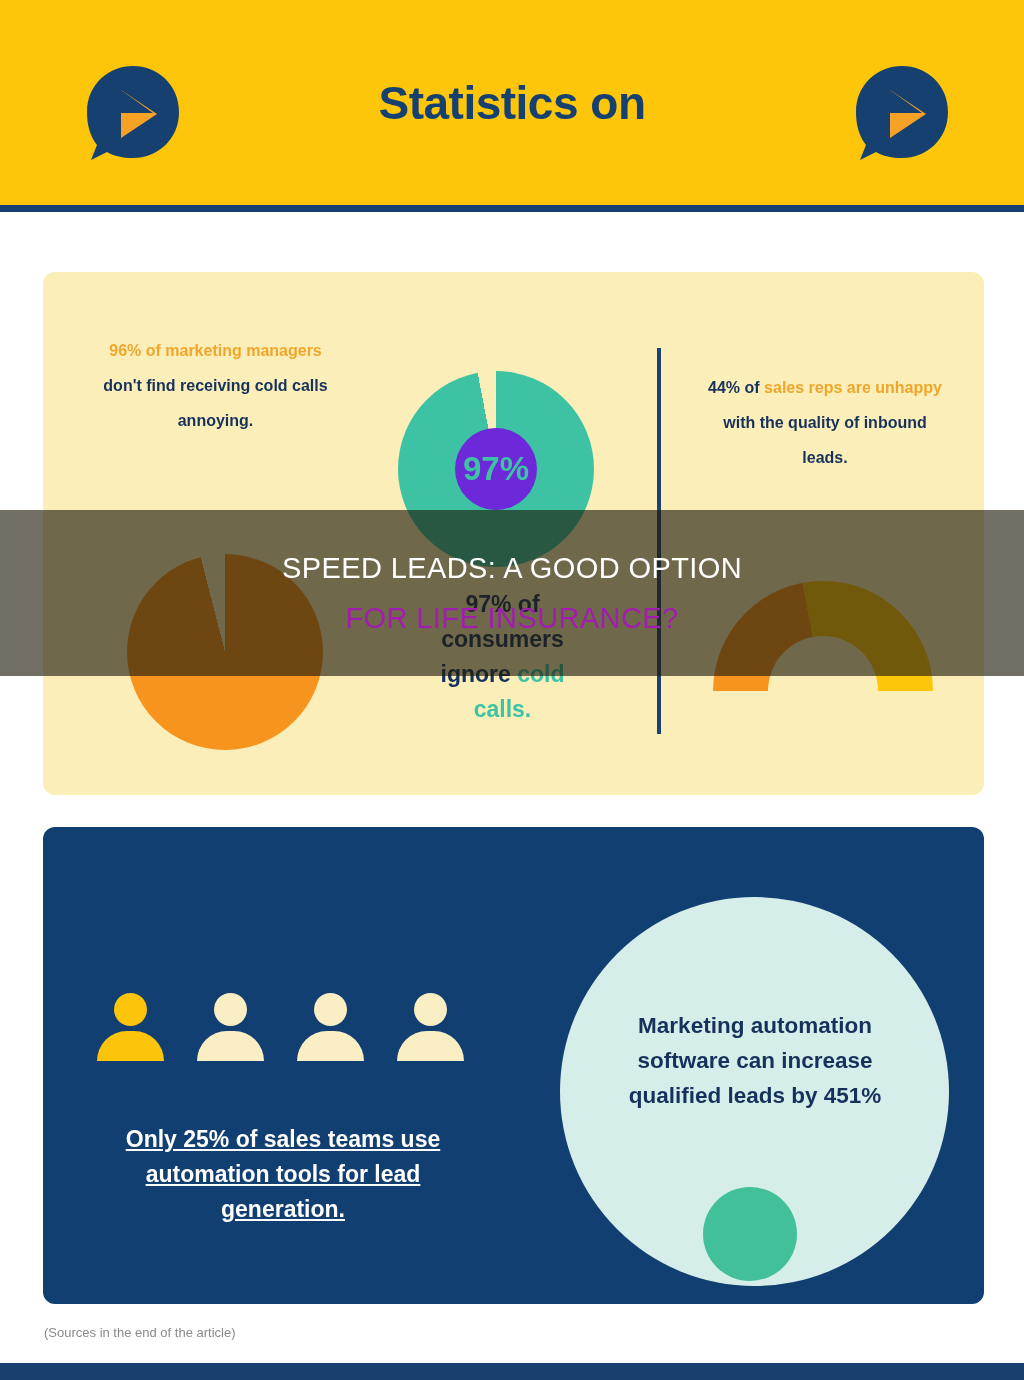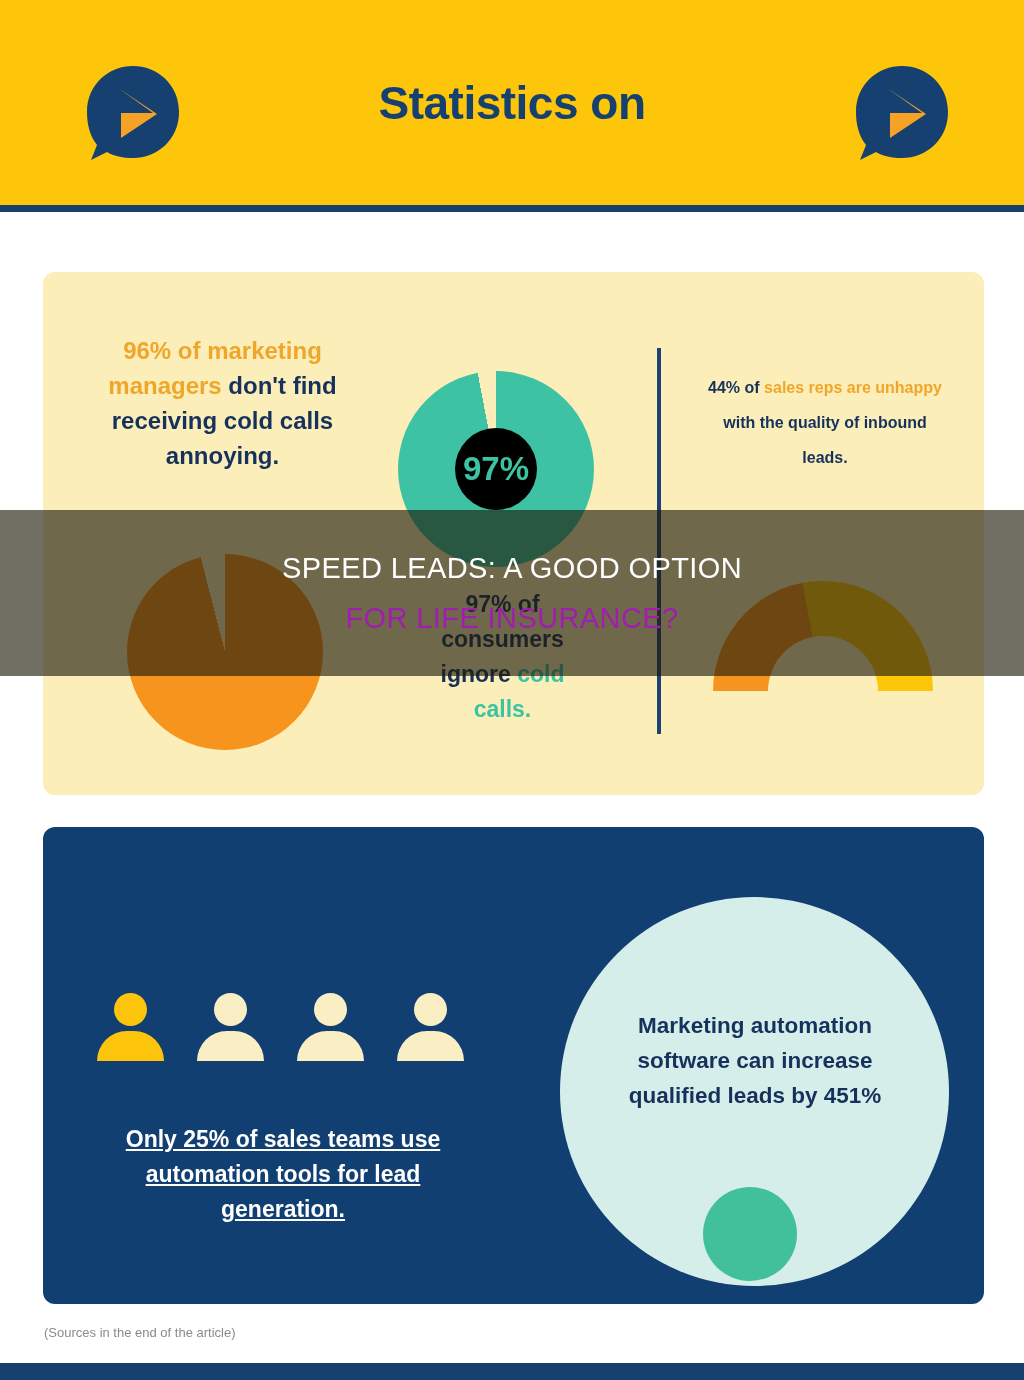--- a/index.html
+++ b/index.html
@@ -38,38 +38,38 @@
   
   .card-cream{
     position:absolute;left:43px;top:272px;width:941px;height:523px;
     background:#fbeeb8;border-radius:12px;overflow:hidden;
   }
   .divider{
     position:absolute;left:657px;top:348px;width:4px;height:386px;background:#1b4272;
   }
 
   .txt-left{
-    position:absolute;left:95px;top:333px;width:255px;
-    text-align:center;font-size:24px;line-height:35px;font-weight:bold;color:#16325c;
+    position:absolute;left:88px;top:333px;width:255px;
+    text-align:center;font-size:16px;line-height:35px;font-weight:bold;color:#16325c;
   }
   .txt-right{
     position:absolute;left:700px;top:370px;width:250px;
     text-align:center;font-size:16px;line-height:35px;font-weight:bold;color:#16325c;
   }
   .txt-mid{
     position:absolute;left:410px;top:587px;width:185px;
     text-align:center;font-size:23px;line-height:35px;font-weight:bold;color:#16325c;
   }
   .hl-orange{color:#f0a62b;}
   .hl-teal{color:#3dc3a4;}
 
   
   .donut{position:absolute;border-radius:50%;}
   .donut-hole{
-    position:absolute;border-radius:50%;background:#000000;
+    position:absolute;border-radius:50%;background:#6d28d9;
     display:flex;align-items:center;justify-content:center;
     font-weight:bold;
   }
   .donut-teal{
     left:398px;top:371px;width:196px;height:196px;
     background:conic-gradient(#3dc3a4 0deg 349.2deg, #fbeeb8 349.2deg 360deg);
   }
   .hole-teal{
     left:455px;top:428px;width:82px;height:82px;
     font-size:33px;color:#3dc3a4;

